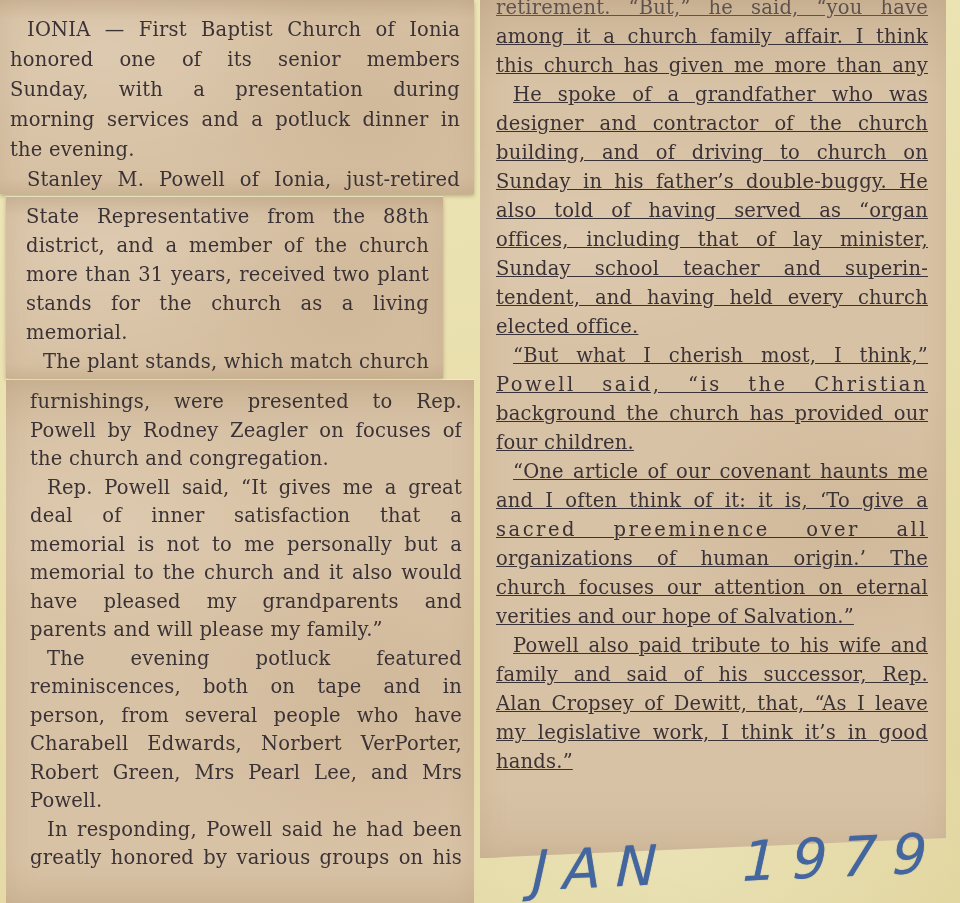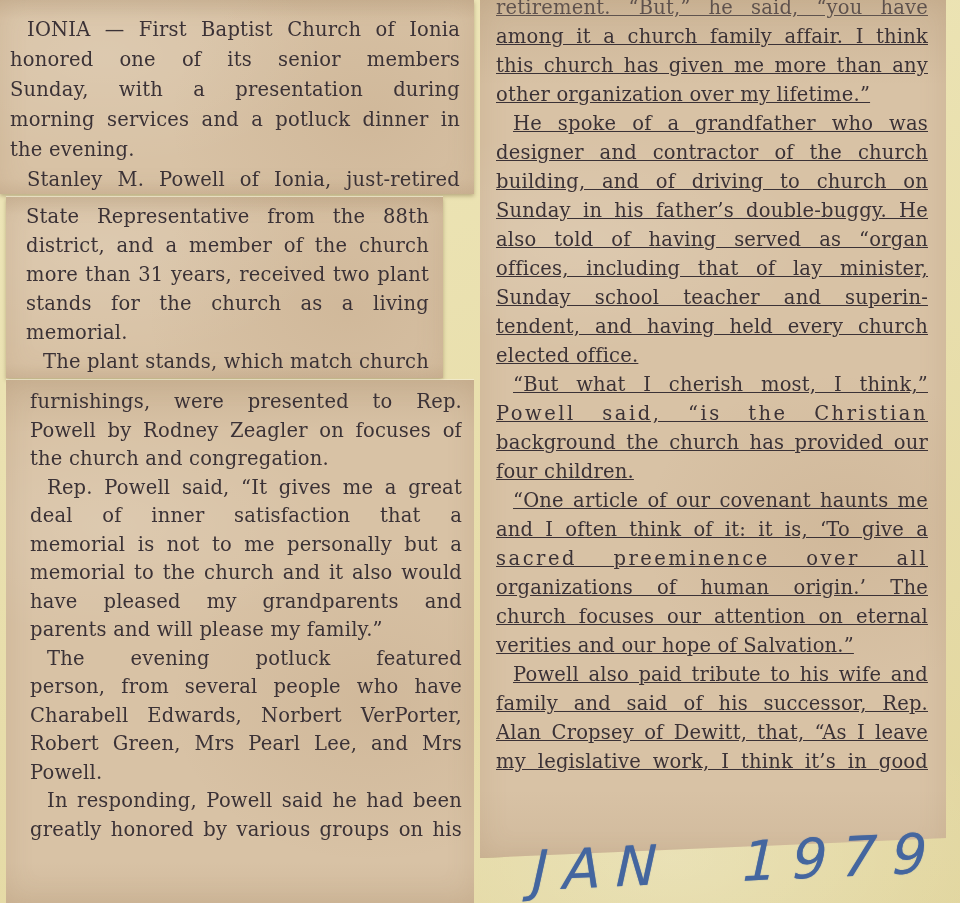--- a/index.html
+++ b/index.html
@@ -90,33 +90,33 @@
     <div class="line">furnishings, were presented to Rep.</div>
     <div class="line">Powell by Rodney Zeagler on focuses of</div>
     <div class="line last">the church and congregation.</div>
     <div class="line indent">Rep. Powell said, “It gives me a great</div>
     <div class="line">deal of inner satisfaction that a</div>
     <div class="line">memorial is not to me personally but a</div>
     <div class="line">memorial to the church and it also would</div>
     <div class="line">have pleased my grandparents and</div>
     <div class="line last">parents and will please my family.”</div>
     <div class="line indent">The evening potluck featured</div>
+    <div class="line">reminiscences, both on tape and in</div>
     <div class="line">person, from several people who have</div>
     <div class="line">Charabell Edwards, Norbert VerPorter,</div>
     <div class="line">Robert Green, Mrs Pearl Lee, and Mrs</div>
     <div class="line last">Powell.</div>
     <div class="line indent">In responding, Powell said he had been</div>
     <div class="line">greatly honored by various groups on his</div>
   </div>
 
 <div id="strip-right" class="strip">
     <div class="line">retirement. “But,” he said, “you have</div>
     <div class="line">among it a church family affair. I think</div>
     <div class="line">this church has given me more than any</div>
-    <div class="line last">other organization over my lifetime.”</div>
     <div class="line indent">He spoke of a grandfather who was</div>
     <div class="line">designer and contractor of the church</div>
     <div class="line">building, and of driving to church on</div>
     <div class="line">Sunday in his father’s double-buggy. He</div>
     <div class="line">also told of having served as “organ</div>
     <div class="line">offices, including that of lay minister,</div>
     <div class="line">Sunday school teacher and superin-</div>
     <div class="line">tendent, and having held every church</div>
     <div class="line last">elected office.</div>
     <div class="line indent">“But what I cherish most, I think,”</div>
@@ -126,15 +126,16 @@
     <div class="line indent">“One article of our covenant haunts me</div>
     <div class="line">and I often think of it: it is, ‘To give a</div>
     <div class="line spaced">sacred preeminence over all</div>
     <div class="line">organizations of human origin.’ The</div>
     <div class="line">church focuses our attention on eternal</div>
     <div class="line last">verities and our hope of Salvation.”</div>
     <div class="line indent">Powell also paid tribute to his wife and</div>
     <div class="line">family and said of his successor, Rep.</div>
     <div class="line">Alan Cropsey of Dewitt, that, “As I leave</div>
     <div class="line">my legislative work, I think it’s in good</div>
+    <div class="line last">hands.”</div>
   </div>
 
 <div class="handwriting">JAN 1979</div>
 
 </body></html>

